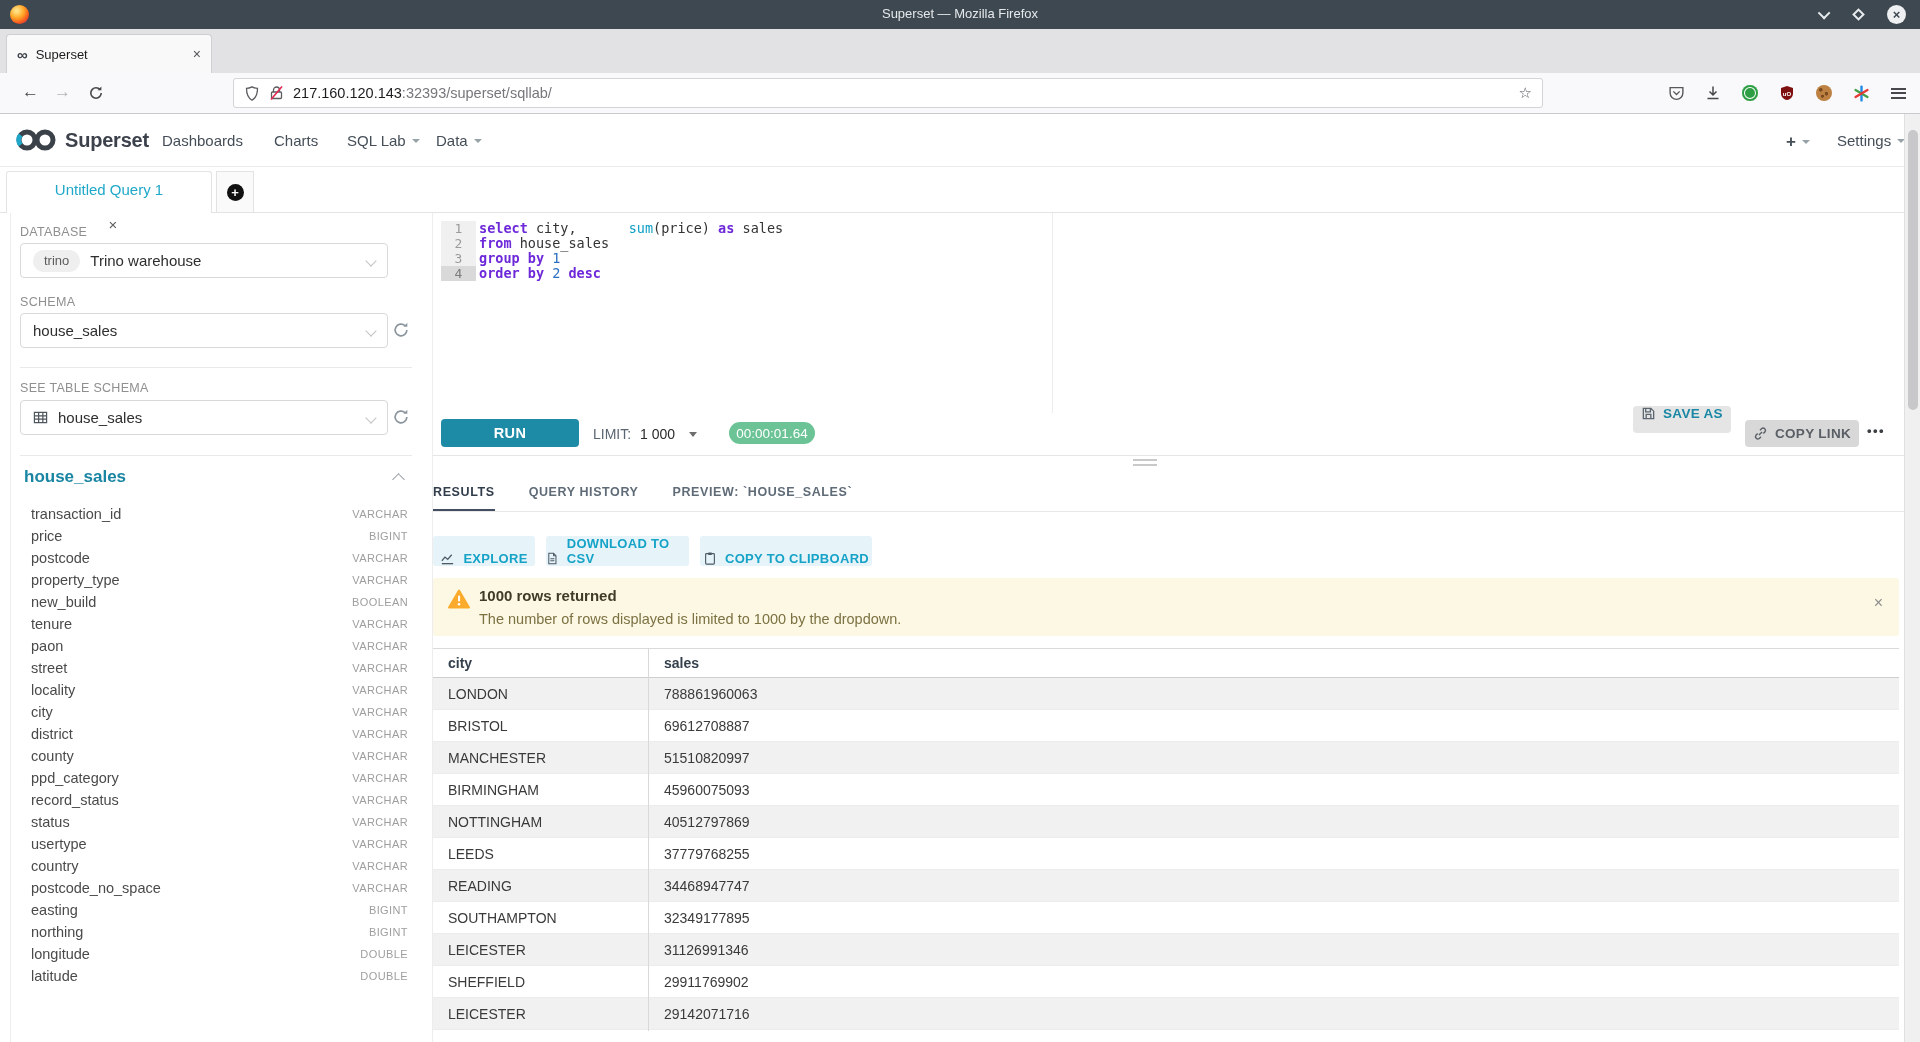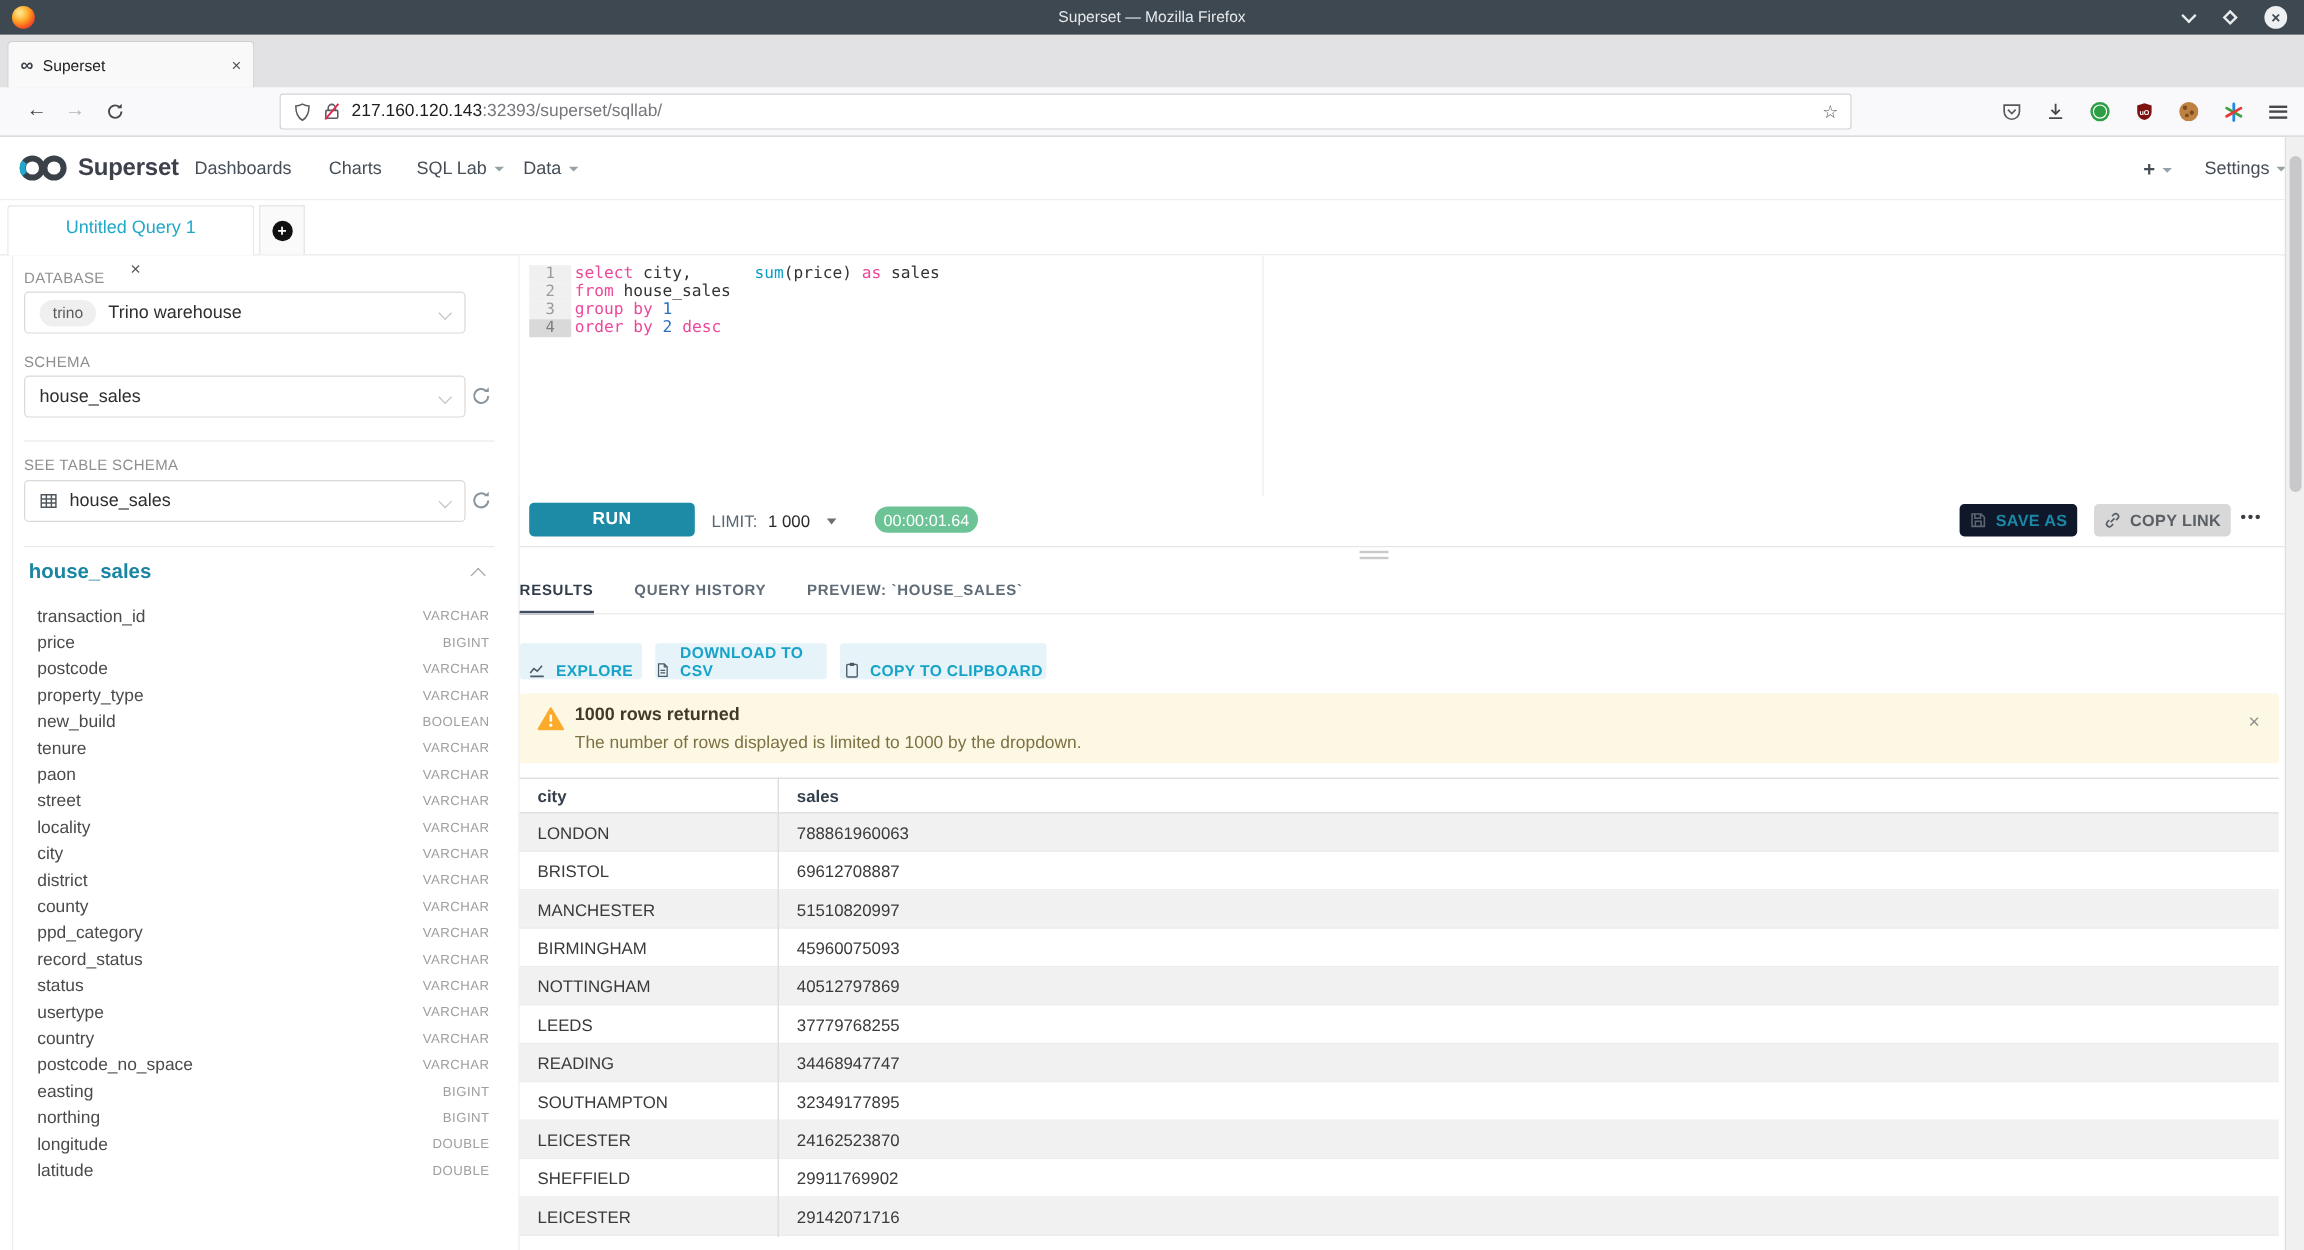--- a/index.html
+++ b/index.html
@@ -85,34 +85,34 @@
 
   
   .editor { position:absolute; left:0; top:0; width:1467px; height:200px; background:#fff; }
   .print-margin { position:absolute; left:619px; top:0; height:200px; width:1px; background:#ececec; }
   .gutter { position:absolute; left:8px; top:8px; width:35px; }
   .gcell { height:15px; background:#f0f0f0; color:#9b9b9b; font-family:"DejaVu Sans Mono", monospace; font-size:13px;
     line-height:15px; text-align:center; }
   .gcell.active { background:#d9d9d9; color:#7d7d7d; }
   .code { position:absolute; left:43px; top:8px; }
   .cline { height:15px; line-height:15px; font-family:"DejaVu Sans Mono", monospace; font-size:13.5px; color:#333; white-space:pre; padding-left:3px; }
-  .kw { font-weight:normal; color:#ec4899; }
+  .kw { font-weight:bold; color:#6d28d9; }
   .fn { color:#0c9ec6;margin-left:44px; }
   .num { color:#2a70c0; }
 
   
   .run-btn { position:absolute; left:8px; top:206px; width:138px; height:28px; background:#1e8ba6; border-radius:4px;
     color:#fff; font-size:14.5px; font-weight:bold; letter-spacing:.4px; display:flex; align-items:center; justify-content:center; }
   .limit-label { position:absolute; left:160px; top:213px; font-size:14px; color:#5a6672; }
   .limit-value { position:absolute; left:207px; top:213px; font-size:14px; color:#2a2a2a; }
   .limit-caret { position:absolute; left:256px; top:219px; width:0; height:0; border-left:4.5px solid transparent; border-right:4.5px solid transparent; border-top:5px solid #6e6e6e; }
   .timer-pill { position:absolute; left:296px; top:209px; width:86px; height:22px; border-radius:11px; background:#6cc496;
     color:#fff; font-size:13.5px; display:flex; align-items:center; justify-content:center; }
-  .saveas-btn { position:absolute; left:1200px; top:207px; width:98px; height:27px; background:#0f172a; border-radius:4px;
-    display:flex; align-items:center; justify-content:center; gap:7px; font-size:13.5px; font-weight:bold; color:#1a87a5; letter-spacing:.3px; }
+  .saveas-btn { position:absolute; left:1200px; top:193px; width:98px; height:27px; background:#e5e5e5; border-radius:4px;
+    display:flex; align-items:flex-start; justify-content:center; gap:7px; font-size:13.5px; font-weight:bold; color:#1a87a5; letter-spacing:.3px; }
   .copylink-btn { position:absolute; left:1312px; top:207px; width:114px; height:27px; background:#d8d8d8; border-radius:4px;
     display:flex; align-items:center; justify-content:center; gap:7px; font-size:13.5px; font-weight:bold; color:#5a5f66; letter-spacing:.3px; }
   .more-btn { position:absolute; left:1434px; top:210px; font-size:13px; font-weight:bold; color:#3c3f44; letter-spacing:1.5px; }
   .pane-divider { position:absolute; left:0; top:242px; width:1472px; height:1px; background:#e6e6e6; }
   .pane-grip { position:absolute; left:700px; top:246px; width:24px; height:7px;
     border-top:2px solid #c9c9c9; border-bottom:2px solid #c9c9c9; }
 
   
   .rtabs { position:absolute; left:0; top:272px; height:27px; display:flex; }
   .rtab { font-size:12.5px; font-weight:bold; letter-spacing:.6px; color:#5f6b77; margin-right:34px; padding-bottom:10px; }
@@ -575,21 +575,21 @@
             <span class="td c-sales">34468947747</span>
           </div>
 
           <div class="trow">
             <span class="td c-city">SOUTHAMPTON</span>
             <span class="td c-sales">32349177895</span>
           </div>
 
           <div class="trow">
             <span class="td c-city">LEICESTER</span>
-            <span class="td c-sales">24162523870</span>
+            <span class="td c-sales">31126991346</span>
           </div>
 
           <div class="trow">
             <span class="td c-city">SHEFFIELD</span>
             <span class="td c-sales">29911769902</span>
           </div>
 
           <div class="trow">
             <span class="td c-city">LEICESTER</span>
             <span class="td c-sales">29142071716</span>

